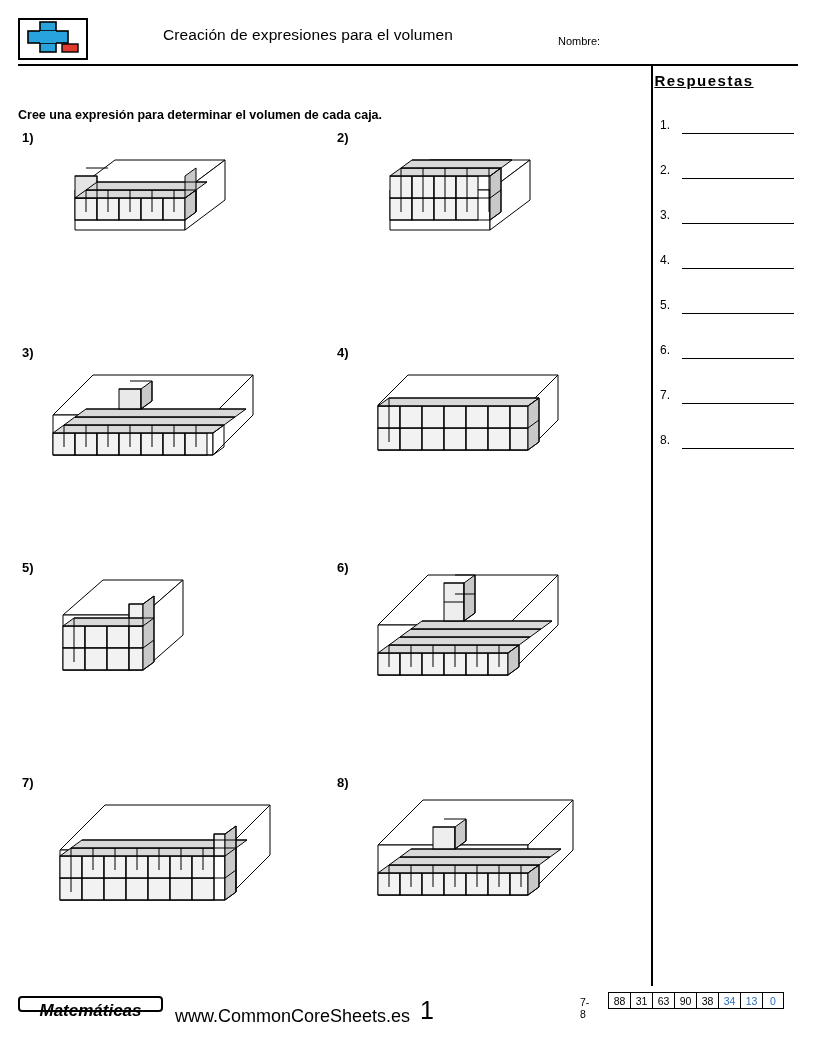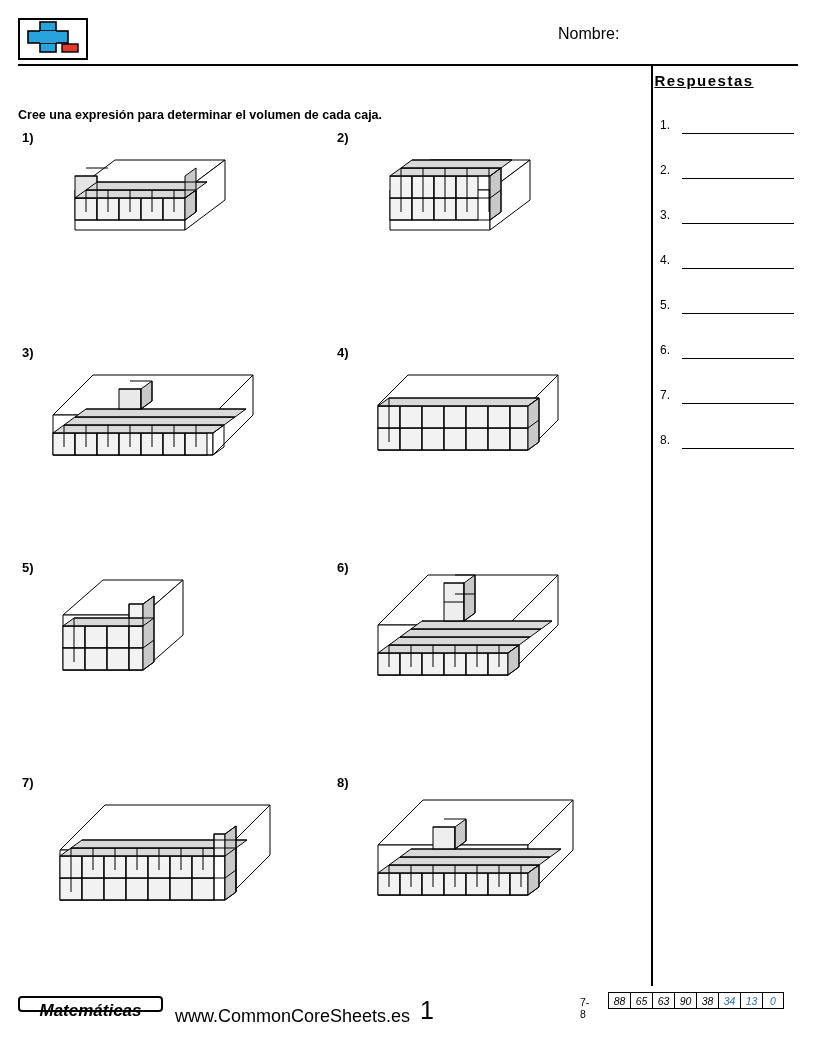--- a/index.html
+++ b/index.html
@@ -39,22 +39,22 @@
   .title {
     position: absolute;
     left: 145px;
     top: 8px;
     font-size: 15.5px;
     letter-spacing: 0.1px;
   }
   .name-label {
     position: absolute;
     left: 540px;
-    top: 7px;
-    font-size: 16px;
+    top: 17px;
+    font-size: 11px;
   }
 
   .header-rule {
     position: absolute;
     left: 18px;
     top: 64px;
     width: 780px;
     height: 2px;
     background: #000;
   }
@@ -178,37 +178,37 @@
   .score-cell {
     border: 1px solid #000;
     border-right: none;
     min-width: 22px;
     height: 17px;
     line-height: 17px;
     text-align: center;
     font-size: 10.5px;
     padding: 0 3px;
     box-sizing: border-box;
-    font-style: italic;
   }
   .score-cell:last-child { border-right: 1px solid #000; }
   .score-cell.hl { color: #2a6ebb; }
 </style>
 </head>
 <body>
 
 <div class="header">
   <div class="logo-box">
     <svg class="logo-svg" width="66" height="38" viewBox="0 0 66 38">
       <rect x="20" y="2" width="16" height="30" fill="#29a3dc" stroke="#000" stroke-width="1.6"></rect>
       <rect x="8" y="11" width="40" height="12" fill="#29a3dc" stroke="#000" stroke-width="1.6"></rect>
       <rect x="20" y="11" width="16" height="12" fill="#29a3dc" stroke="none"></rect>
       <rect x="42" y="24" width="16" height="8" fill="#e23b2e" stroke="#000" stroke-width="1.4"></rect>
     </svg>
   </div>
+  <div class="title">Creación de expresiones para el volumen</div>
   <div class="name-label">Nombre:</div>
 </div>
 <div class="header-rule"></div>
 <div class="instructions">Cree una expresión para determinar el volumen de cada caja.</div>
 
 <div class="answer-divider"></div>
 <div class="answers-title">Respuestas</div>
 
 <div class="answer-row" style="top:112px">
   <span class="answer-num">1.</span>
@@ -540,21 +540,21 @@
 <div class="footer-box">
   <span>Matemáticas</span>
 </div>
 <div class="footer-url">www.CommonCoreSheets.es</div>
 <div class="page-number">1</div>
 
 <div class="score-area">
   <span class="score-range">7-8</span>
   <div class="score-cells">
     <div class="score-cell">88</div>
-    <div class="score-cell">65</div>
+    <div class="score-cell">31</div>
     <div class="score-cell">63</div>
     <div class="score-cell">90</div>
     <div class="score-cell">38</div>
     <div class="score-cell hl">34</div>
     <div class="score-cell hl">13</div>
     <div class="score-cell hl">0</div>
   </div>
 </div>
 
 </body></html>

